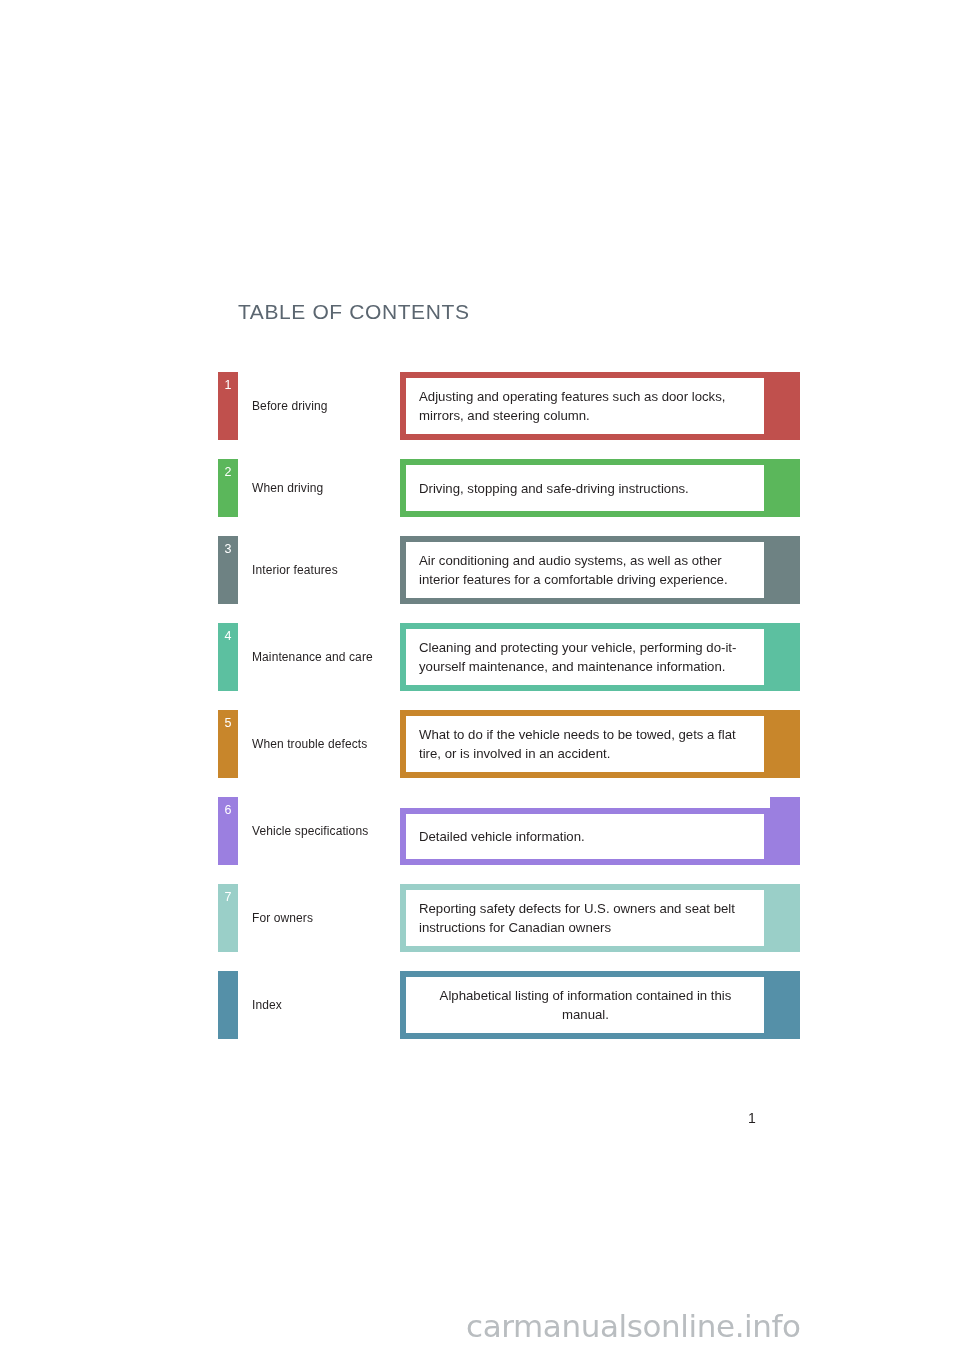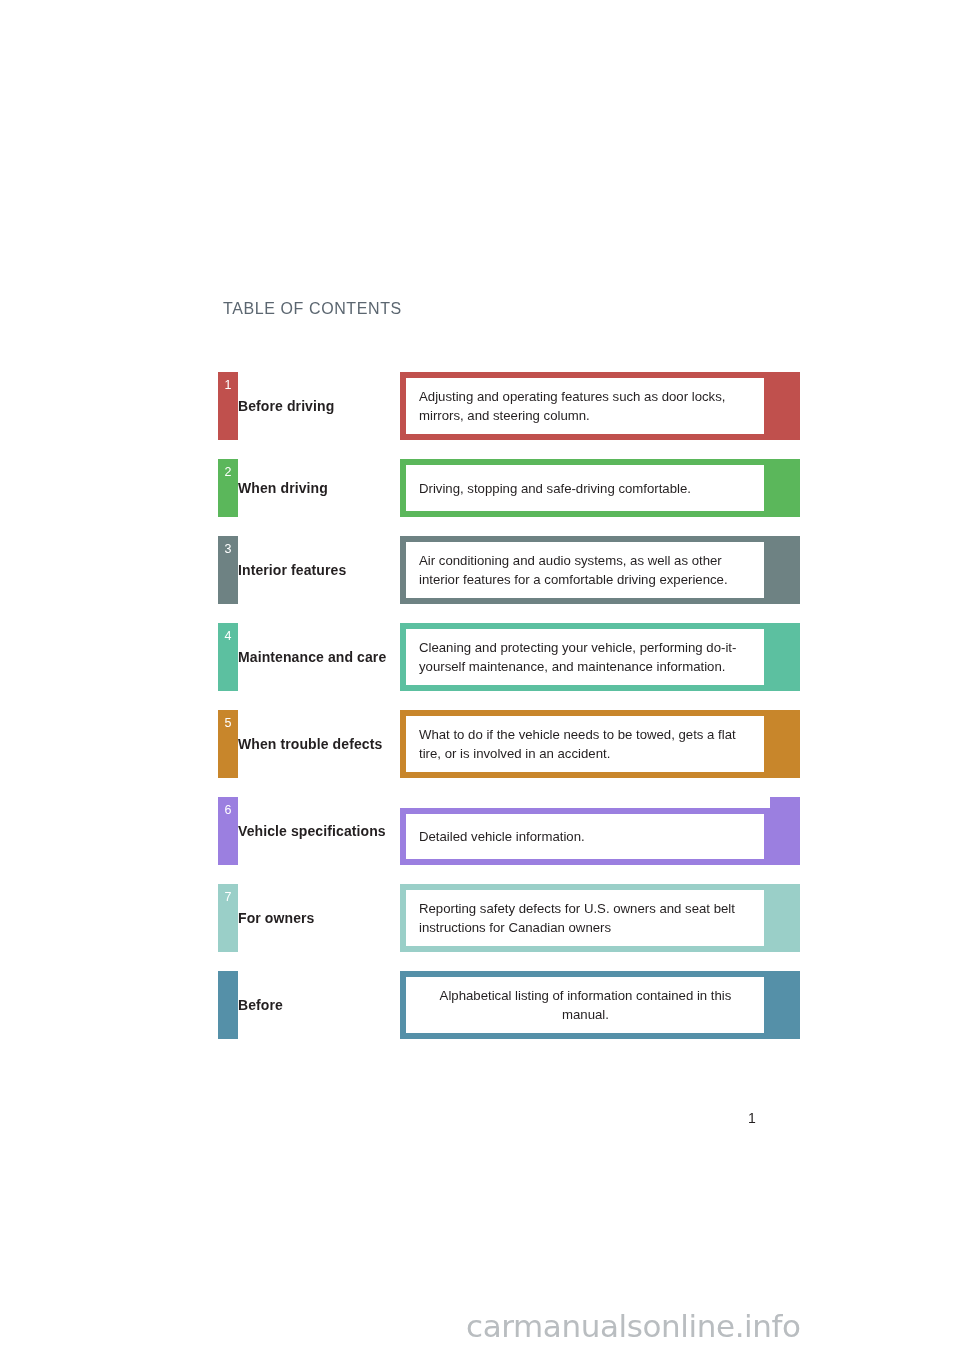--- a/index.html
+++ b/index.html
@@ -18,23 +18,23 @@
   .page {
     position: absolute;
     left: 0;
     top: 0;
     width: 960px;
     height: 1358px;
     background: #ffffff;
   }
   .toc-title {
     position: absolute;
-    left: 223px;
+    left: 238px;
     top: 300px;
-    font-size: 16px;
+    font-size: 21px;
     letter-spacing: 0.6px;
     color: #5b6670;
     font-weight: 400;
   }
   .toc-list {
     position: absolute;
     left: 218px;
     top: 372px;
     width: 582px;
   }
@@ -57,24 +57,24 @@
     text-align: center;
     color: #ffffff;
     font-size: 12.5px;
     line-height: 13px;
   }
   .label {
     flex: 0 0 162px;
     width: 162px;
     display: flex;
     align-items: center;
-    padding-left: 0;
+    padding-left: 14px;
     box-sizing: border-box;
-    font-size: 14px;
-    font-weight: bold;
+    font-size: 12px;
+    font-weight: normal;
     letter-spacing: 0.1px;
     line-height: 20px;
     color: #231f20;
   }
   .desc {
     flex: 1 1 auto;
     display: flex;
     align-items: center;
     box-sizing: border-box;
     padding: 6px 12px 6px 13px;
@@ -122,21 +122,21 @@
         </div>
         <div class="label">Before driving</div>
         <div class="desc" style="border-color: rgb(192, 80, 77);">Adjusting and operating features such as door locks, mirrors, and steering column.</div>
         <div class="endbar" style="background: rgb(192, 80, 77);"></div>
       </div>
       <div class="row h-short">
         <div class="tab" style="background: rgb(91, 183, 91);">
           <div class="tab-num">2</div>
         </div>
         <div class="label">When driving</div>
-        <div class="desc" style="border-color: rgb(91, 183, 91);">Driving, stopping and safe-driving comfortable.</div>
+        <div class="desc" style="border-color: rgb(91, 183, 91);">Driving, stopping and safe-driving instructions.</div>
         <div class="endbar" style="background: rgb(91, 183, 91);"></div>
       </div>
       <div class="row h-tall">
         <div class="tab" style="background: rgb(110, 130, 131);">
           <div class="tab-num">3</div>
         </div>
         <div class="label">Interior features</div>
         <div class="desc" style="border-color: rgb(110, 130, 131);">Air conditioning and audio systems, as well as other interior features for a comfortable driving experience.</div>
         <div class="endbar" style="background: rgb(110, 130, 131);"></div>
       </div>
@@ -169,21 +169,21 @@
           <div class="tab-num">7</div>
         </div>
         <div class="label">For owners</div>
         <div class="desc" style="border-color: rgb(154, 207, 200);">Reporting safety defects for U.S. owners and seat belt instructions for Canadian owners</div>
         <div class="endbar" style="background: rgb(154, 207, 200);"></div>
       </div>
       <div class="row h-tall">
         <div class="tab" style="background: rgb(85, 144, 168);">
           <div class="tab-num"></div>
         </div>
-        <div class="label">Before</div>
+        <div class="label">Index</div>
         <div class="desc" style="border-color: rgb(85, 144, 168); text-align: center;">Alphabetical listing of information contained in this manual.</div>
         <div class="endbar" style="background: rgb(85, 144, 168);"></div>
       </div>
     </div>
 
   <div class="page-number">1</div>
 
   <div class="watermark">carmanualsonline.info</div>
 
 </div>

